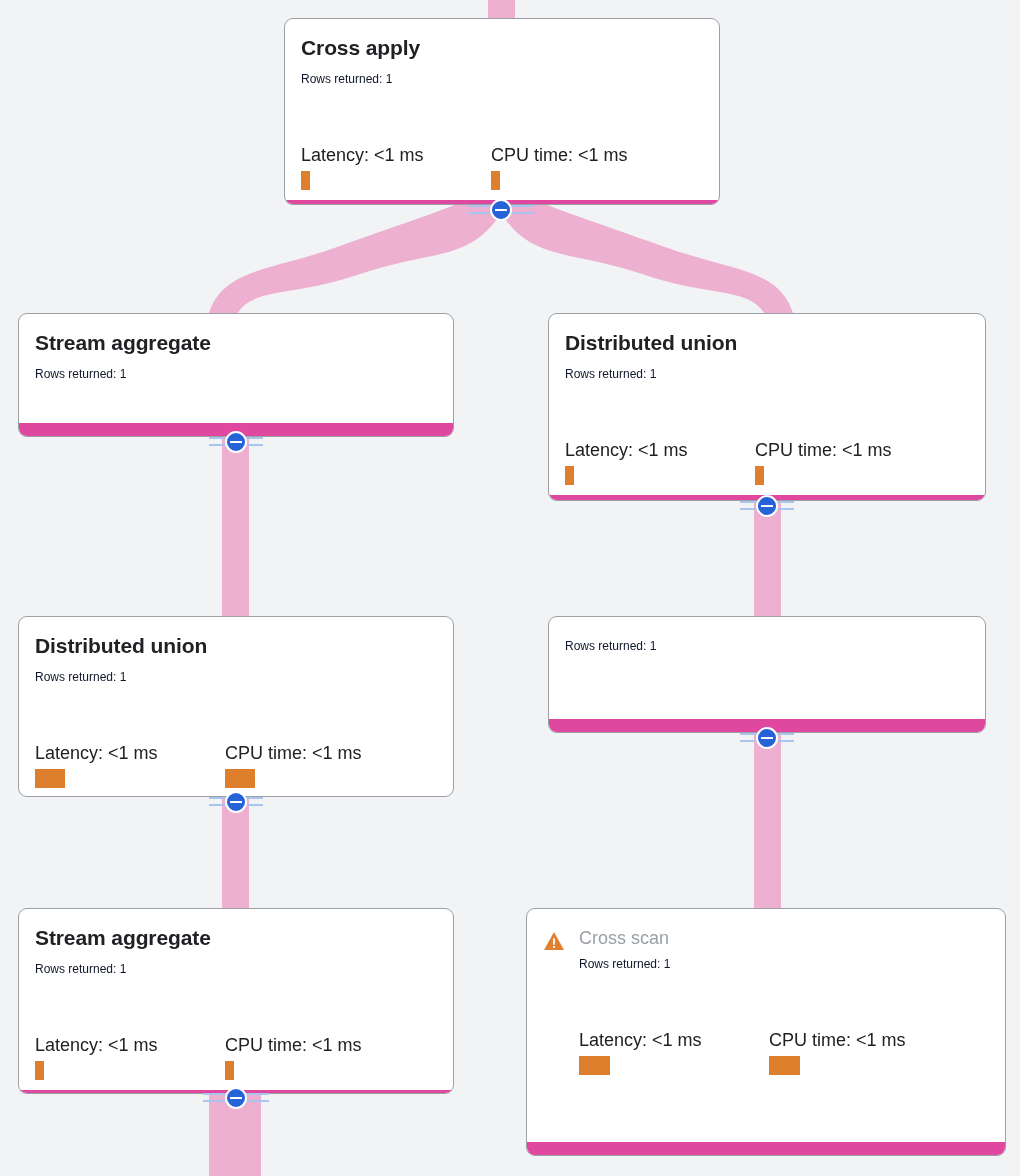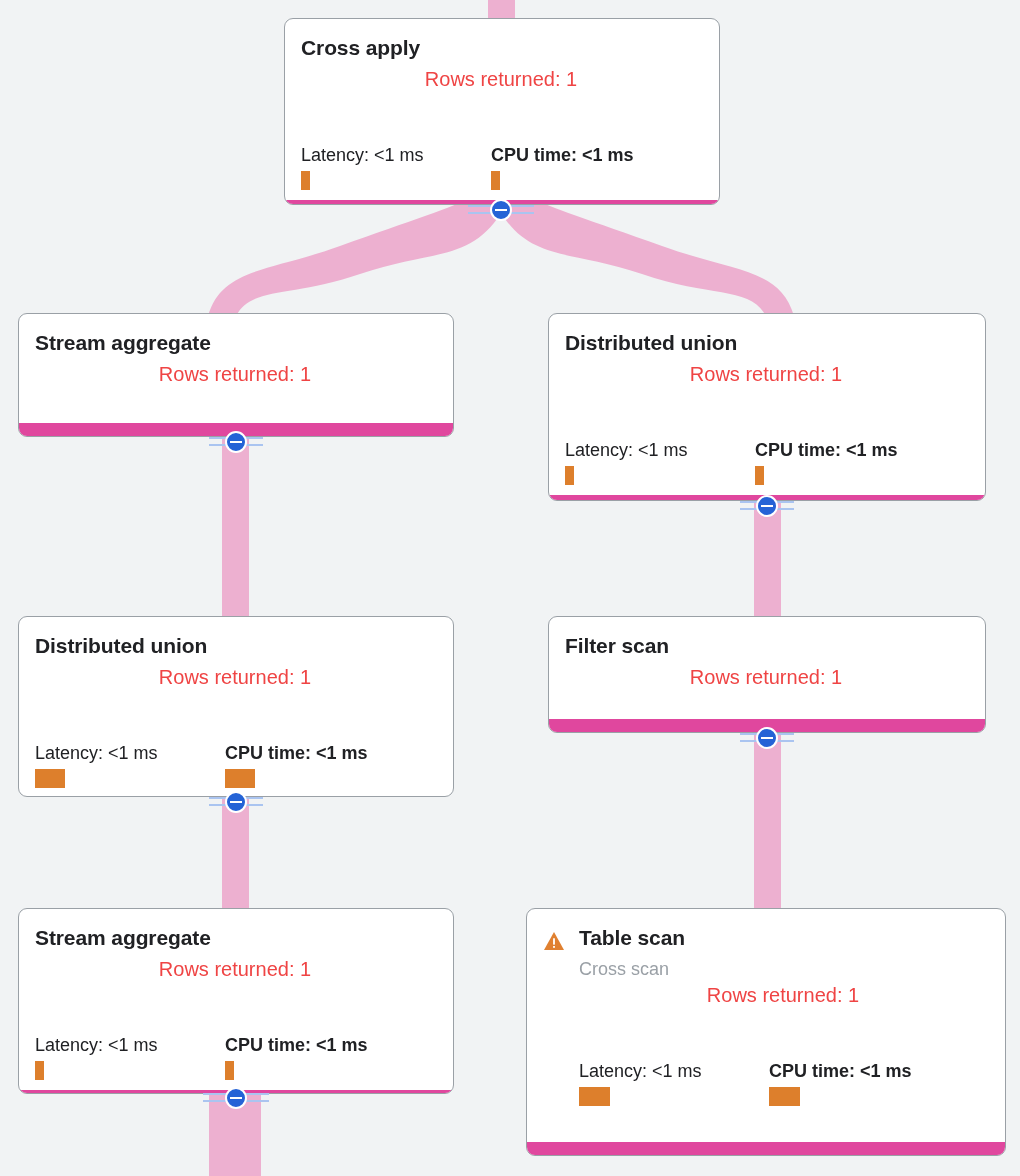--- a/index.html
+++ b/index.html
@@ -69,35 +69,34 @@
   }
   .node-sub {
     font-size: 18px;
     color: #202124;
     line-height: 26px;
   }
   .node-sub.muted {
     color: #9aa0a6;
   }
   .node-rows {
-    font-size: 20px;
-    color: #ef4444;
+    font-size: 12px;
+    color: #0f172a;
     line-height: 26px;
-    text-align: center;
   }
   .metrics {
     display: flex;
     flex-direction: row;
     margin-top: 12px;
   }
   .metric {
     min-width: 0;
   }
   .metric-latency { width: 190px; }
-  .metric-cpu { width: 190px; font-weight: bold; }
+  .metric-cpu { width: 190px; }
   .metric-label {
     font-size: 18px;
     color: #202124;
     line-height: 22px;
     white-space: nowrap;
     margin-top: 40px;
   }
   .metric-bar {
     height: 19px;
     margin-top: 5px;
@@ -242,21 +241,20 @@
           </div>
         </div>
       </div>
     </div>
     <div class="node-footer"></div>
   </div>
 
   <div class="node" style="left:548px; top:616px; width:438px; height:117px;">
     <div class="node-body">
       <div class="node-content">
-        <div class="node-title">Filter scan</div>
         <div class="node-rows">Rows returned: 1</div>
       </div>
     </div>
     <div class="node-footer"></div>
   </div>
 
   <div class="node" style="left:18px; top:908px; width:436px; height:186px;">
     <div class="node-body">
       <div class="node-content">
         <div class="node-title">Stream aggregate</div>
@@ -279,21 +277,20 @@
   <div class="node" style="left:526px; top:908px; width:480px; height:248px;">
     <div class="node-body">
       <div class="warn-col">
         <svg class="warning-icon" viewBox="0 0 24 22">
           <path d="M12 1 L23 21 L1 21 Z" fill="#e08030"></path>
           <rect x="11" y="8" width="2" height="7" fill="#ffffff"></rect>
           <rect x="11" y="16.5" width="2" height="2" fill="#ffffff"></rect>
         </svg>
       </div>
       <div class="node-content">
-        <div class="node-title">Table scan</div>
         <div class="node-sub muted">Cross scan</div>
         <div class="node-rows">Rows returned: 1</div>
         <div class="metrics">
           <div class="metric metric-latency">
             <div class="metric-label">Latency: &lt;1 ms</div>
             <div class="metric-bar" style="width:31px;"></div>
           </div>
           <div class="metric metric-cpu">
             <div class="metric-label">CPU time: &lt;1 ms</div>
             <div class="metric-bar" style="width:31px;"></div>

